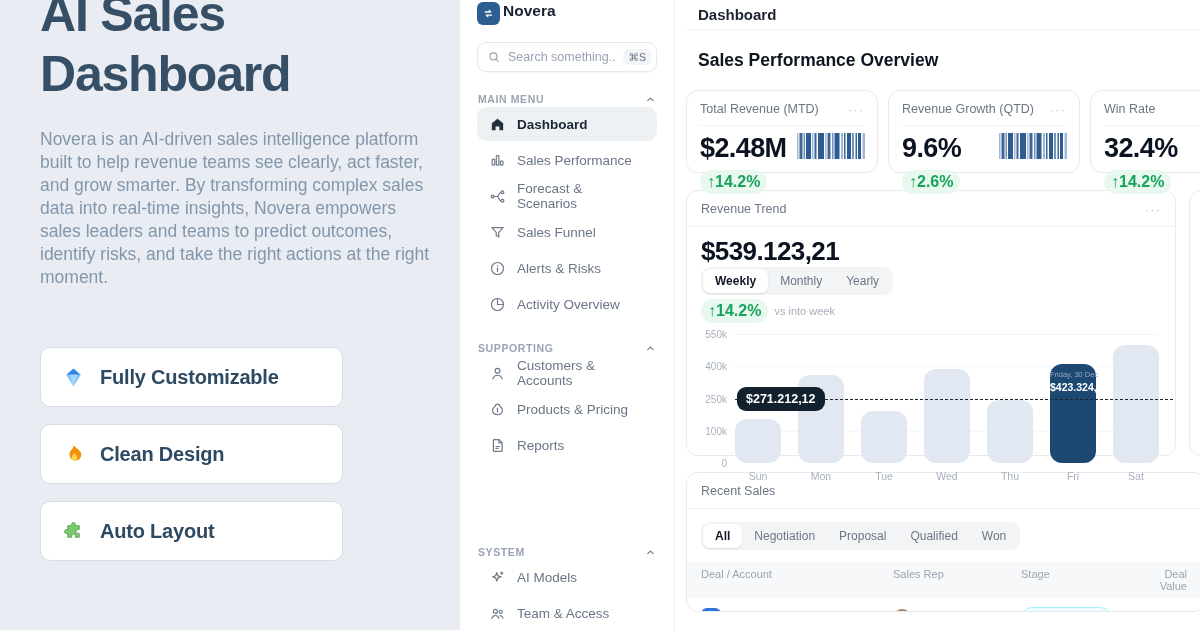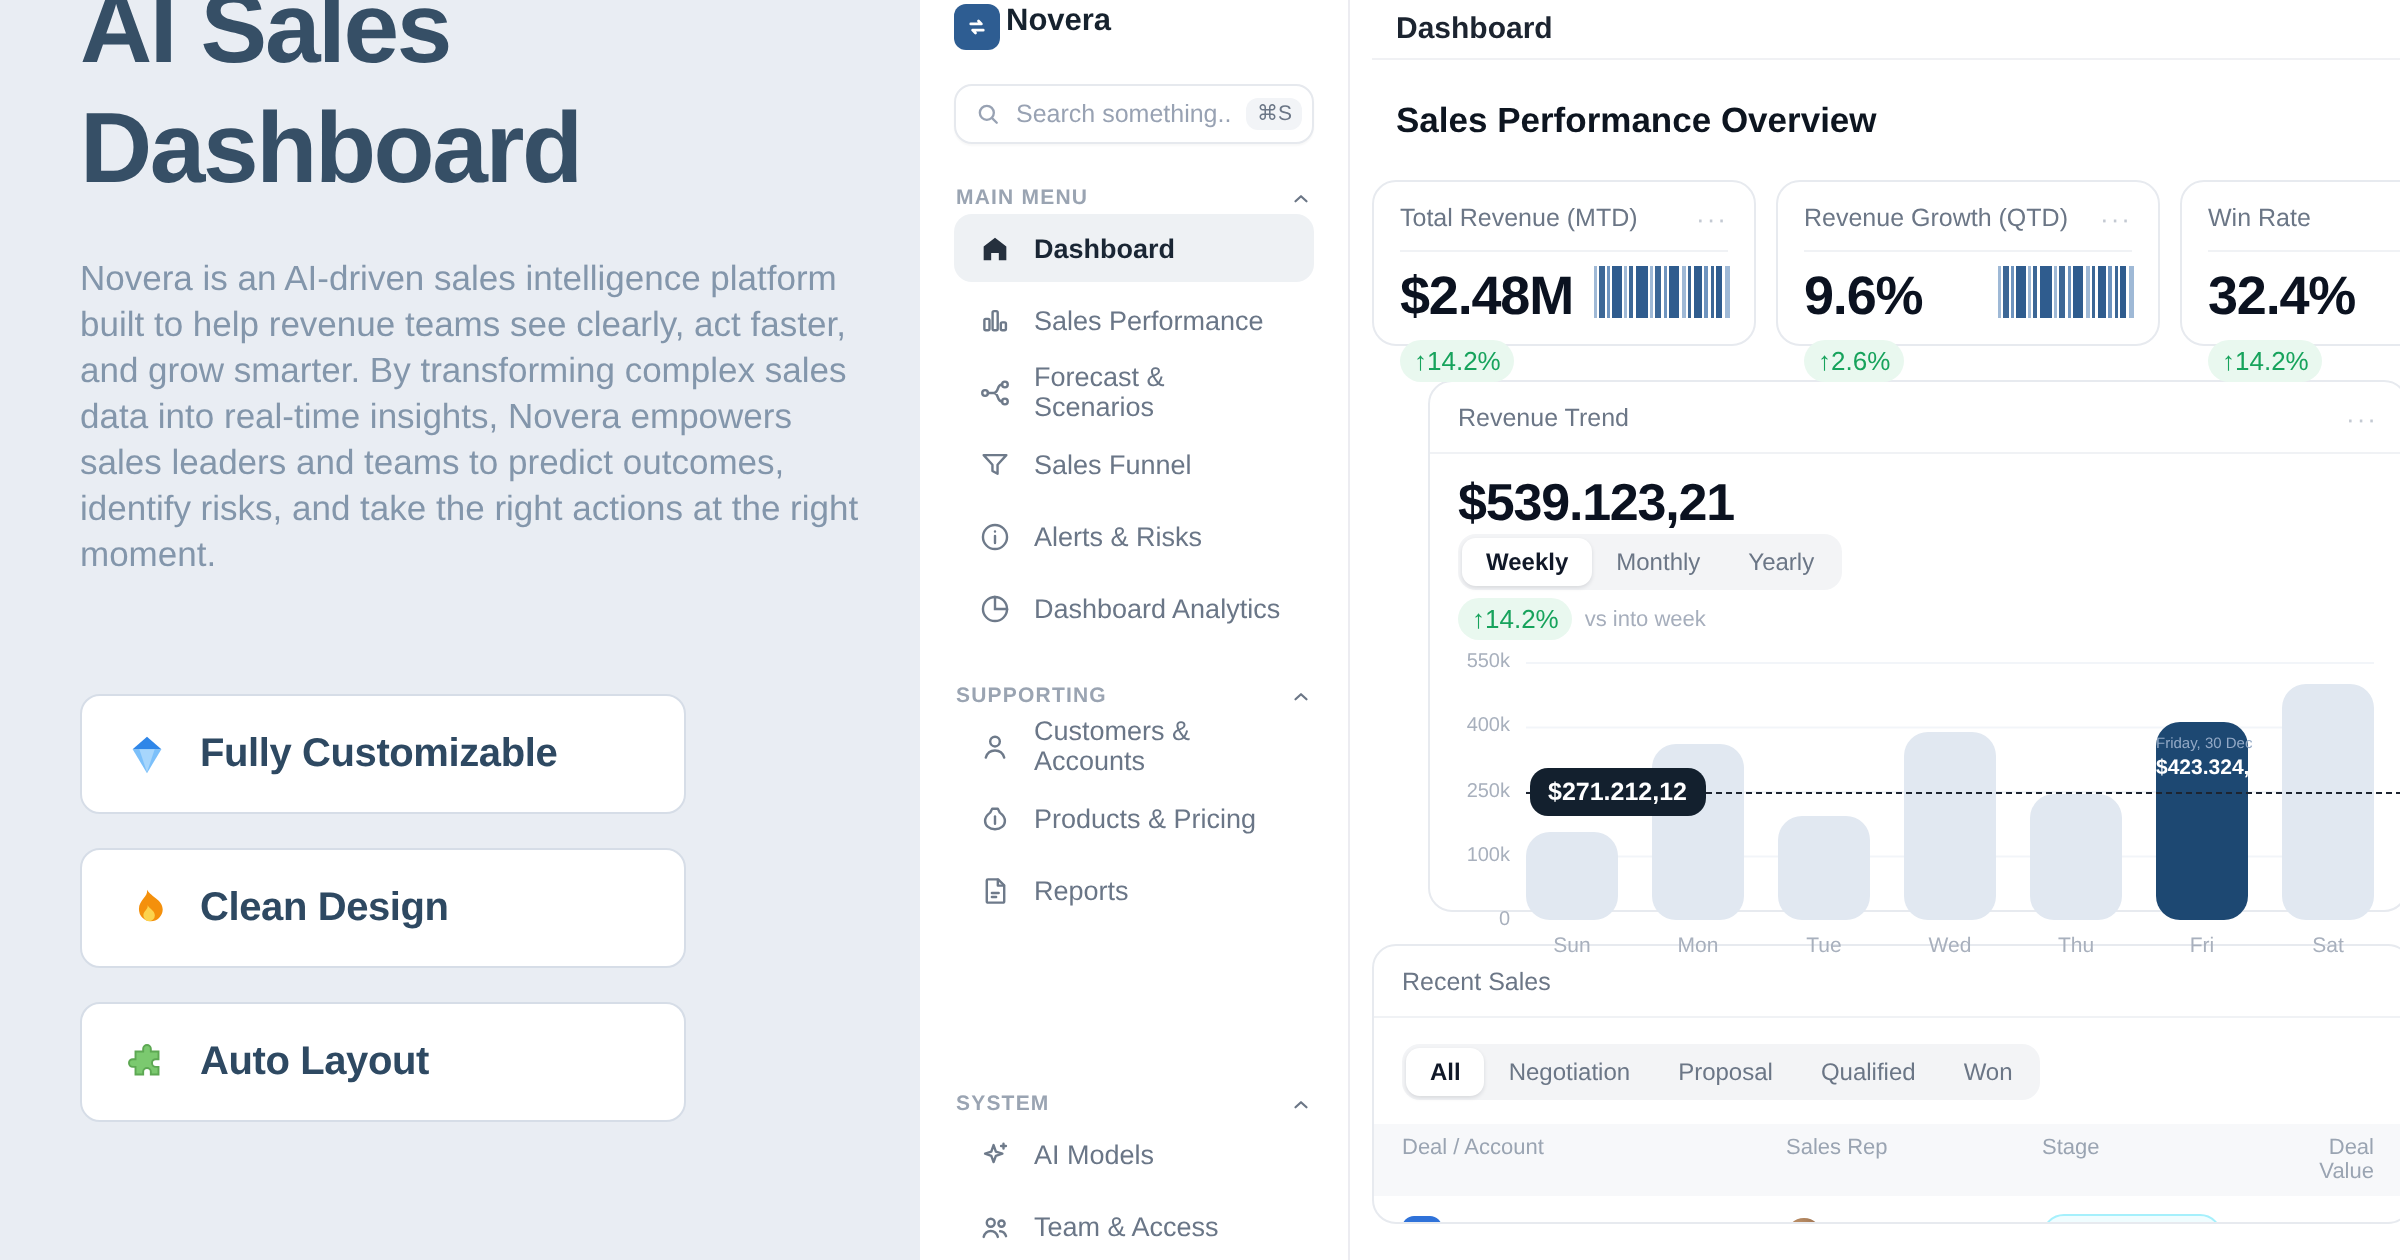--- a/index.html
+++ b/index.html
@@ -52,25 +52,25 @@
   .overview-title { margin:20px 0 0 12px; font-size:17.5px; font-weight:700; color:#0d1520; }
 
   .card { background:#fff; border:1px solid #e7eaef; border-radius:12px; }
   .kpi-row { margin-top:19px; display:flex; gap:10px; width:620px; }
   .kpi { width:192px; flex:0 0 192px; height:83px; position:relative; padding:11px 13px; }
   .card-head { display:flex; align-items:center; justify-content:space-between; }
   .card-title { font-size:12.5px; color:#6b7686; }
   .dots { color:#c3c9d2; font-size:13px; letter-spacing:1px; line-height:1; }
   .kpi-div { margin-top:9px; border-top:1px solid #f0f2f5; }
   .kpi-value { margin-top:7px; font-size:27px; font-weight:700; letter-spacing:-0.6px; color:#0b1220; }
-  .pill-up { display:inline-block; margin-top:6px; background:#e9f8ef; color:#17a35c; font-size:13px;
-    font-weight:400; padding:3px 7px; border-radius:999px; }
+  .pill-up { display:inline-block; margin-top:6px; background:#e9f8ef; color:#17a35c; font-size:16px;
+    font-weight:700; padding:3px 7px; border-radius:999px; }
   .barcode { position:absolute; right:12px; bottom:13px; }
 
-  .row2 { margin-top:17px; display:flex; gap:13px;margin-left:28px; }
+  .row2 { margin-top:17px; display:flex; gap:13px; }
   .trend-card { width:490px; flex:0 0 490px; height:266px; }
   .trend-head { padding:11px 14px 10px 14px; display:flex; align-items:center; justify-content:space-between; }
   .trend-div { border-top:1px solid #f0f2f5; }
   .trend-body { padding:9px 16px 0 14px; }
   .value-row { display:flex; align-items:flex-start; justify-content:space-between;flex-direction:column; }
   .trend-value { font-size:26px; font-weight:700; letter-spacing:-0.6px; color:#0b1220; }
   .seg { background:#f3f4f6; border-radius:9px; padding:2px; display:flex; }
   .seg .tab { font-size:12px; color:#6b7686; padding:5px 12px; border-radius:7px; }
   .seg .tab.active { background:#fff; color:#101828; font-weight:600; box-shadow:0 1px 2px rgba(16,24,40,.12); }
   .delta-row { margin-top:4px; display:flex; align-items:center; gap:6px; }
@@ -227,21 +227,21 @@
         </span>
       <span>Alerts &amp; Risks</span>
     </div>
     <div class="nav-item">
       <span class="nicon">
           <svg width="17" height="17" viewBox="0 0 24 24" fill="none" stroke="currentColor" stroke-width="1.7" stroke-linecap="round">
             <path d="M20.5 12A8.5 8.5 0 1 1 12 3.5"></path>
             <path d="M12 12V3.5A8.5 8.5 0 0 1 20.5 12z"></path>
           </svg>
         </span>
-      <span>Dashboard Analytics</span>
+      <span>Activity Overview</span>
     </div>
 
     <div class="sec-label">
       <span>SUPPORTING</span>
       <svg width="11" height="11" viewBox="0 0 24 24" fill="none" stroke="currentColor" stroke-width="2.4" stroke-linecap="round" stroke-linejoin="round">
           <path d="m6 14.5 6-5.5 6 5.5"></path>
         </svg>
     </div>
     <div class="nav-item">
       <span class="nicon">

